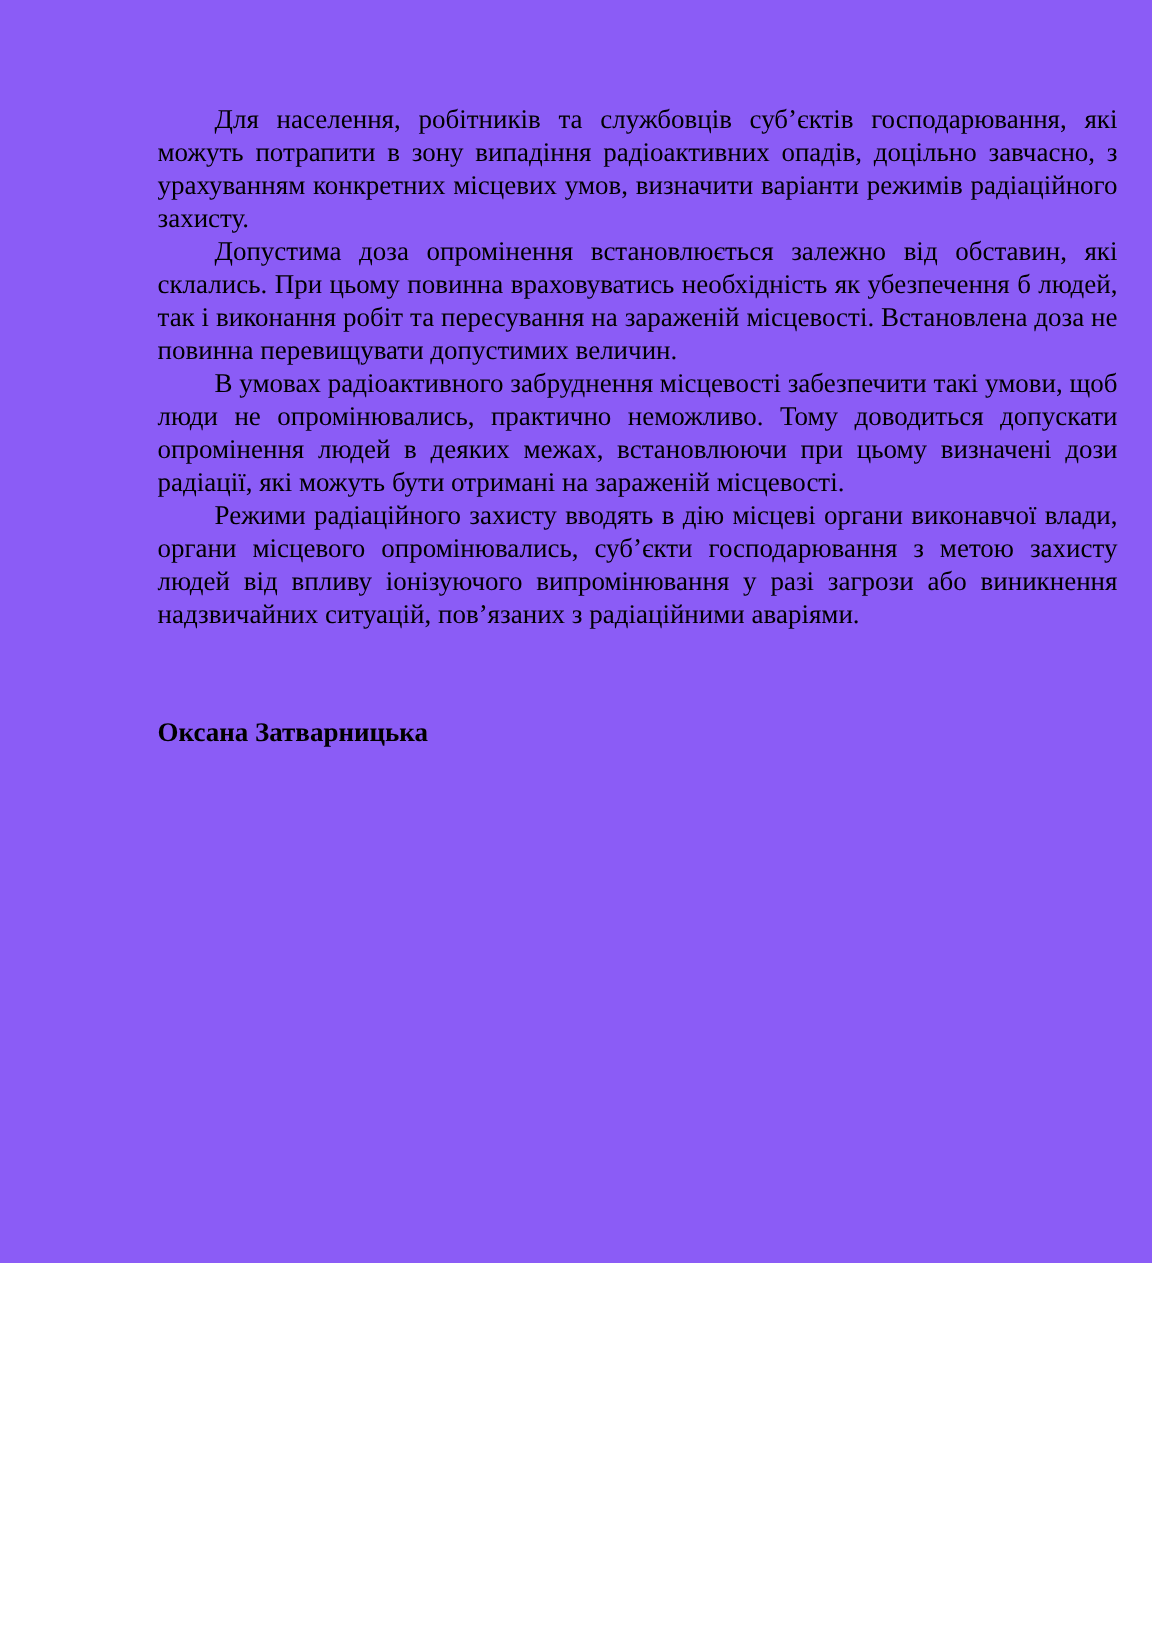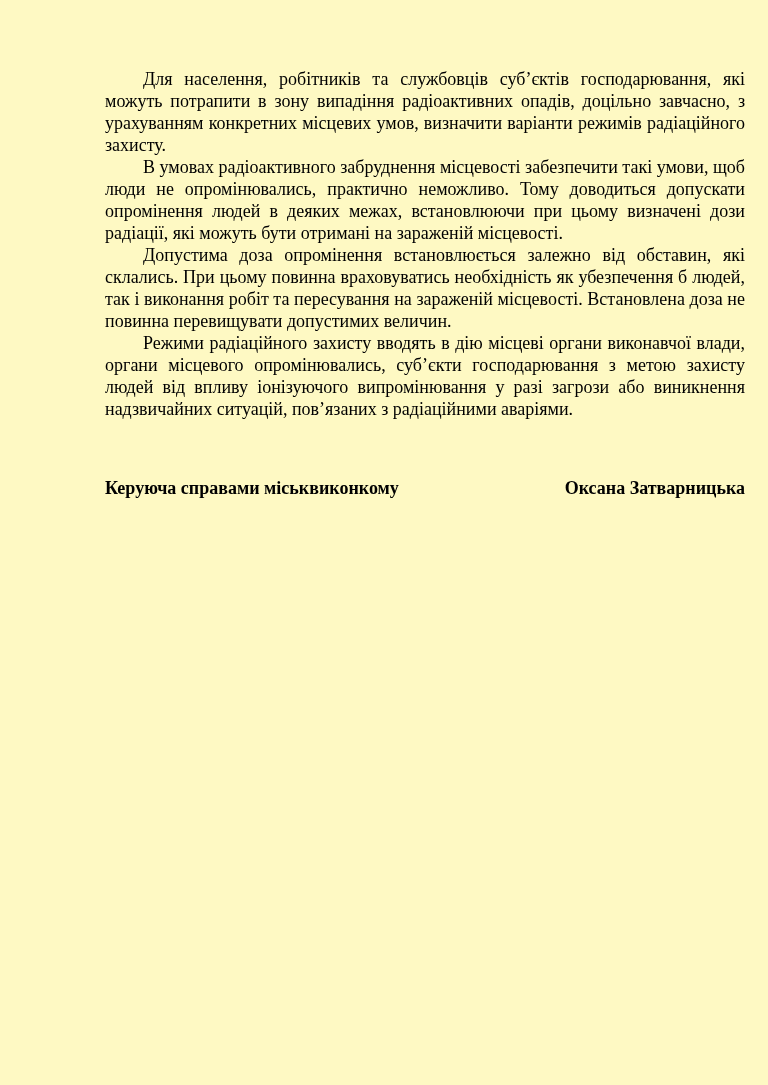--- a/index.html
+++ b/index.html
@@ -4,22 +4,22 @@
 <style>
   * { box-sizing: border-box; }
   html, body {
     margin: 0;
     padding: 0;
     background: #ffffff;
   }
   .page {
     position: relative;
     width: 768px;
-    height: 1085px;
-    background: #fef9c3;
+    height: 842px;
+    background: #8b5cf6;
     overflow: hidden;
     font-family: "Liberation Serif", "DejaVu Serif", serif;
     color: #000000;
   }
   .content {
     position: absolute;
     top: 68px;
     left: 105px;
     width: 640px;
   }
@@ -47,22 +47,21 @@
   .signature-row .sig-name {
     white-space: nowrap;
   }
 </style>
 </head>
 <body>
 
 <div class="page">
   <div class="content">
     <p>Для населення, робітників та службовців суб’єктів господарювання, які можуть потрапити в зону випадіння радіоактивних опадів, доцільно завчасно, з урахуванням конкретних місцевих умов, визначити варіанти режимів радіаційного захисту.</p>
+    <p>Допустима доза опромінення встановлюється залежно від обставин, які склались. При цьому повинна враховуватись необхідність як убезпечення б людей, так і виконання робіт та пересування на зараженій місцевості. Встановлена доза не повинна перевищувати допустимих величин.</p>
     <p>В умовах радіоактивного забруднення місцевості забезпечити такі умови, щоб люди не опромінювались, практично неможливо. Тому доводиться допускати опромінення людей в деяких межах, встановлюючи при цьому визначені дози радіації, які можуть бути отримані на зараженій місцевості.</p>
-    <p>Допустима доза опромінення встановлюється залежно від обставин, які склались. При цьому повинна враховуватись необхідність як убезпечення б людей, так і виконання робіт та пересування на зараженій місцевості. Встановлена доза не повинна перевищувати допустимих величин.</p>
     <p>Режими радіаційного захисту вводять в дію місцеві органи виконавчої влади, органи місцевого опромінювались, суб’єкти господарювання з метою захисту людей від впливу іонізуючого випромінювання у разі загрози або виникнення надзвичайних ситуацій, пов’язаних з радіаційними аваріями.</p>
 
     <div class="signature-row">
-      <span class="sig-title">Керуюча справами міськвиконкому</span>
       <span class="sig-name">Оксана Затварницька</span>
     </div>
   </div>
 </div>
 
 </body></html>

